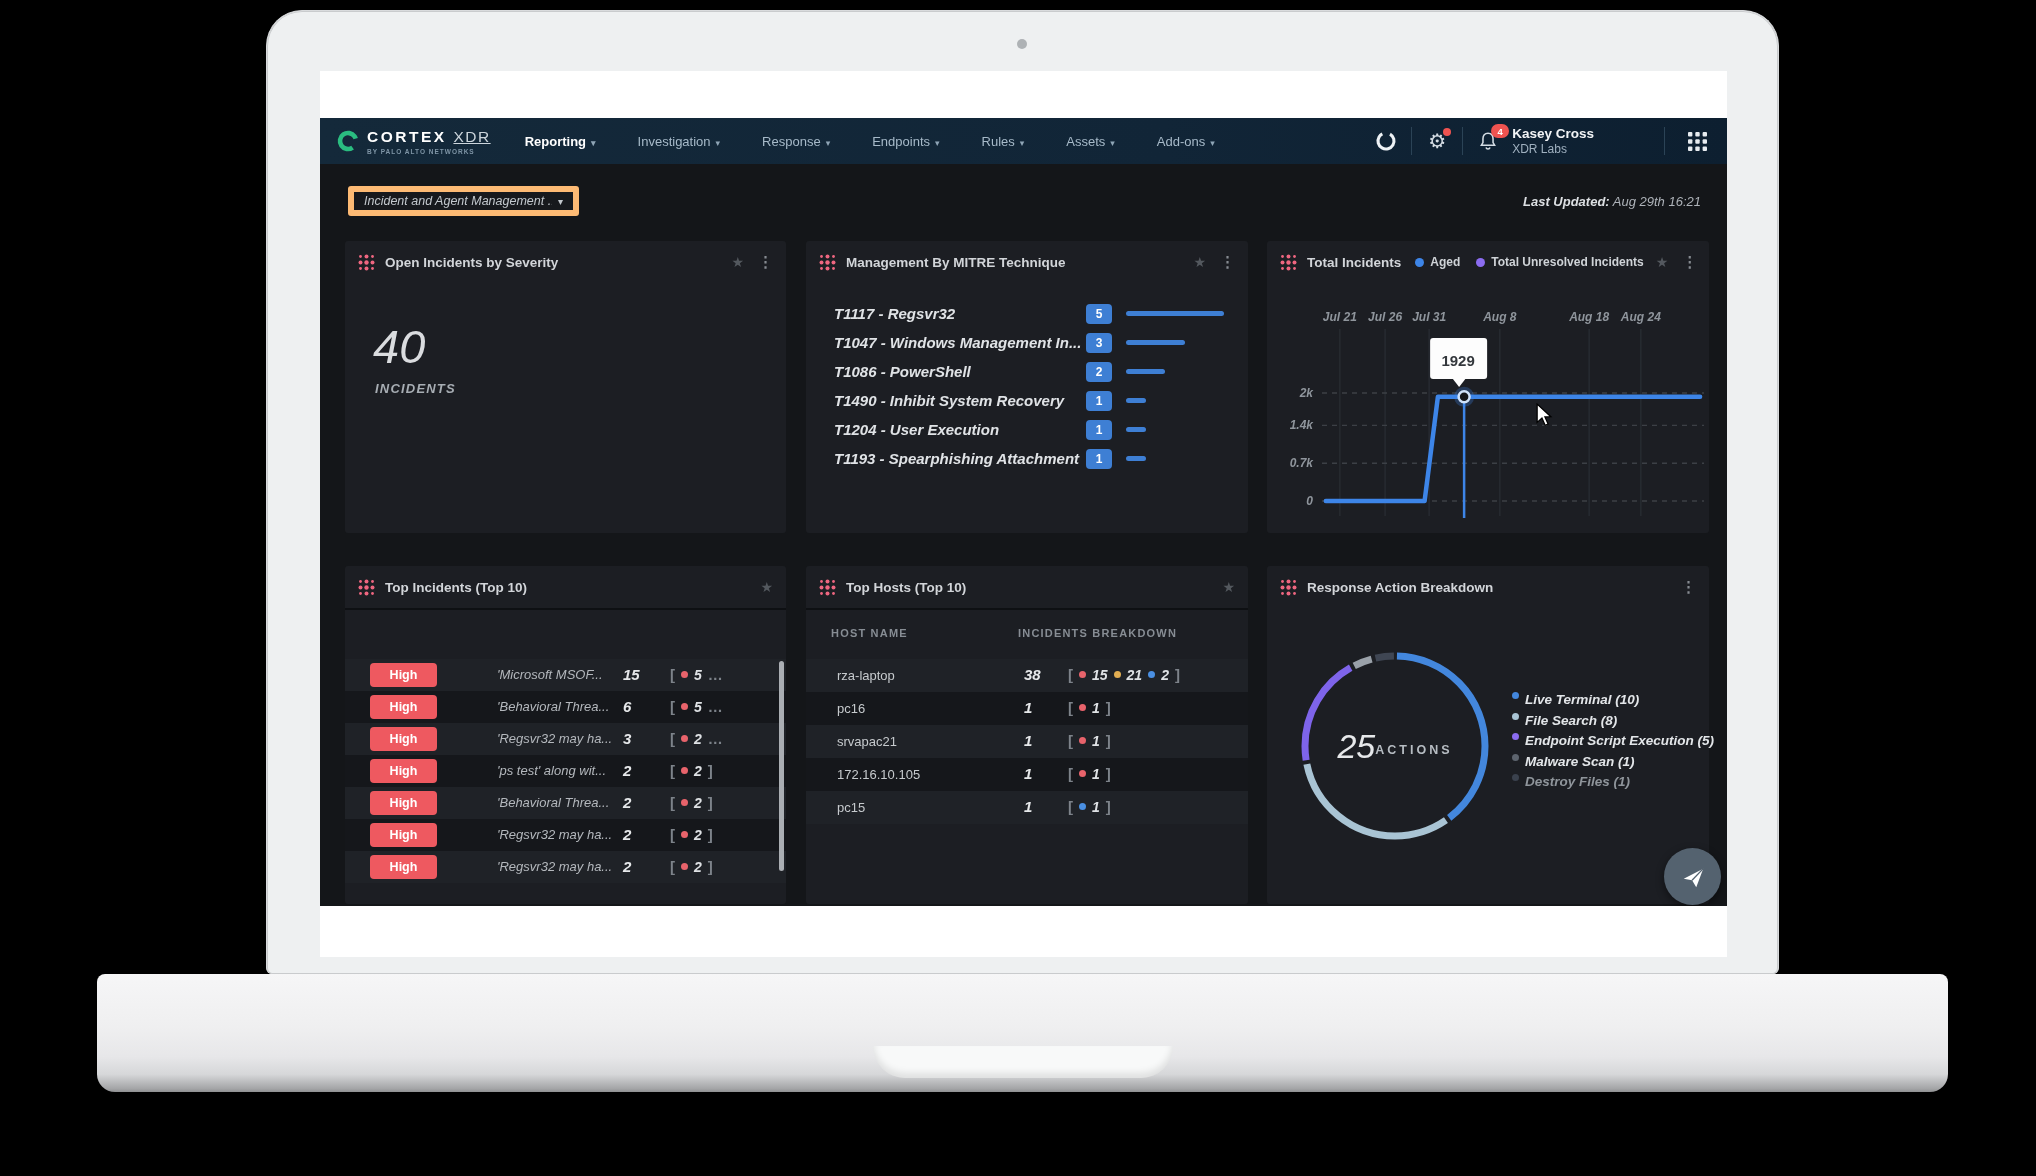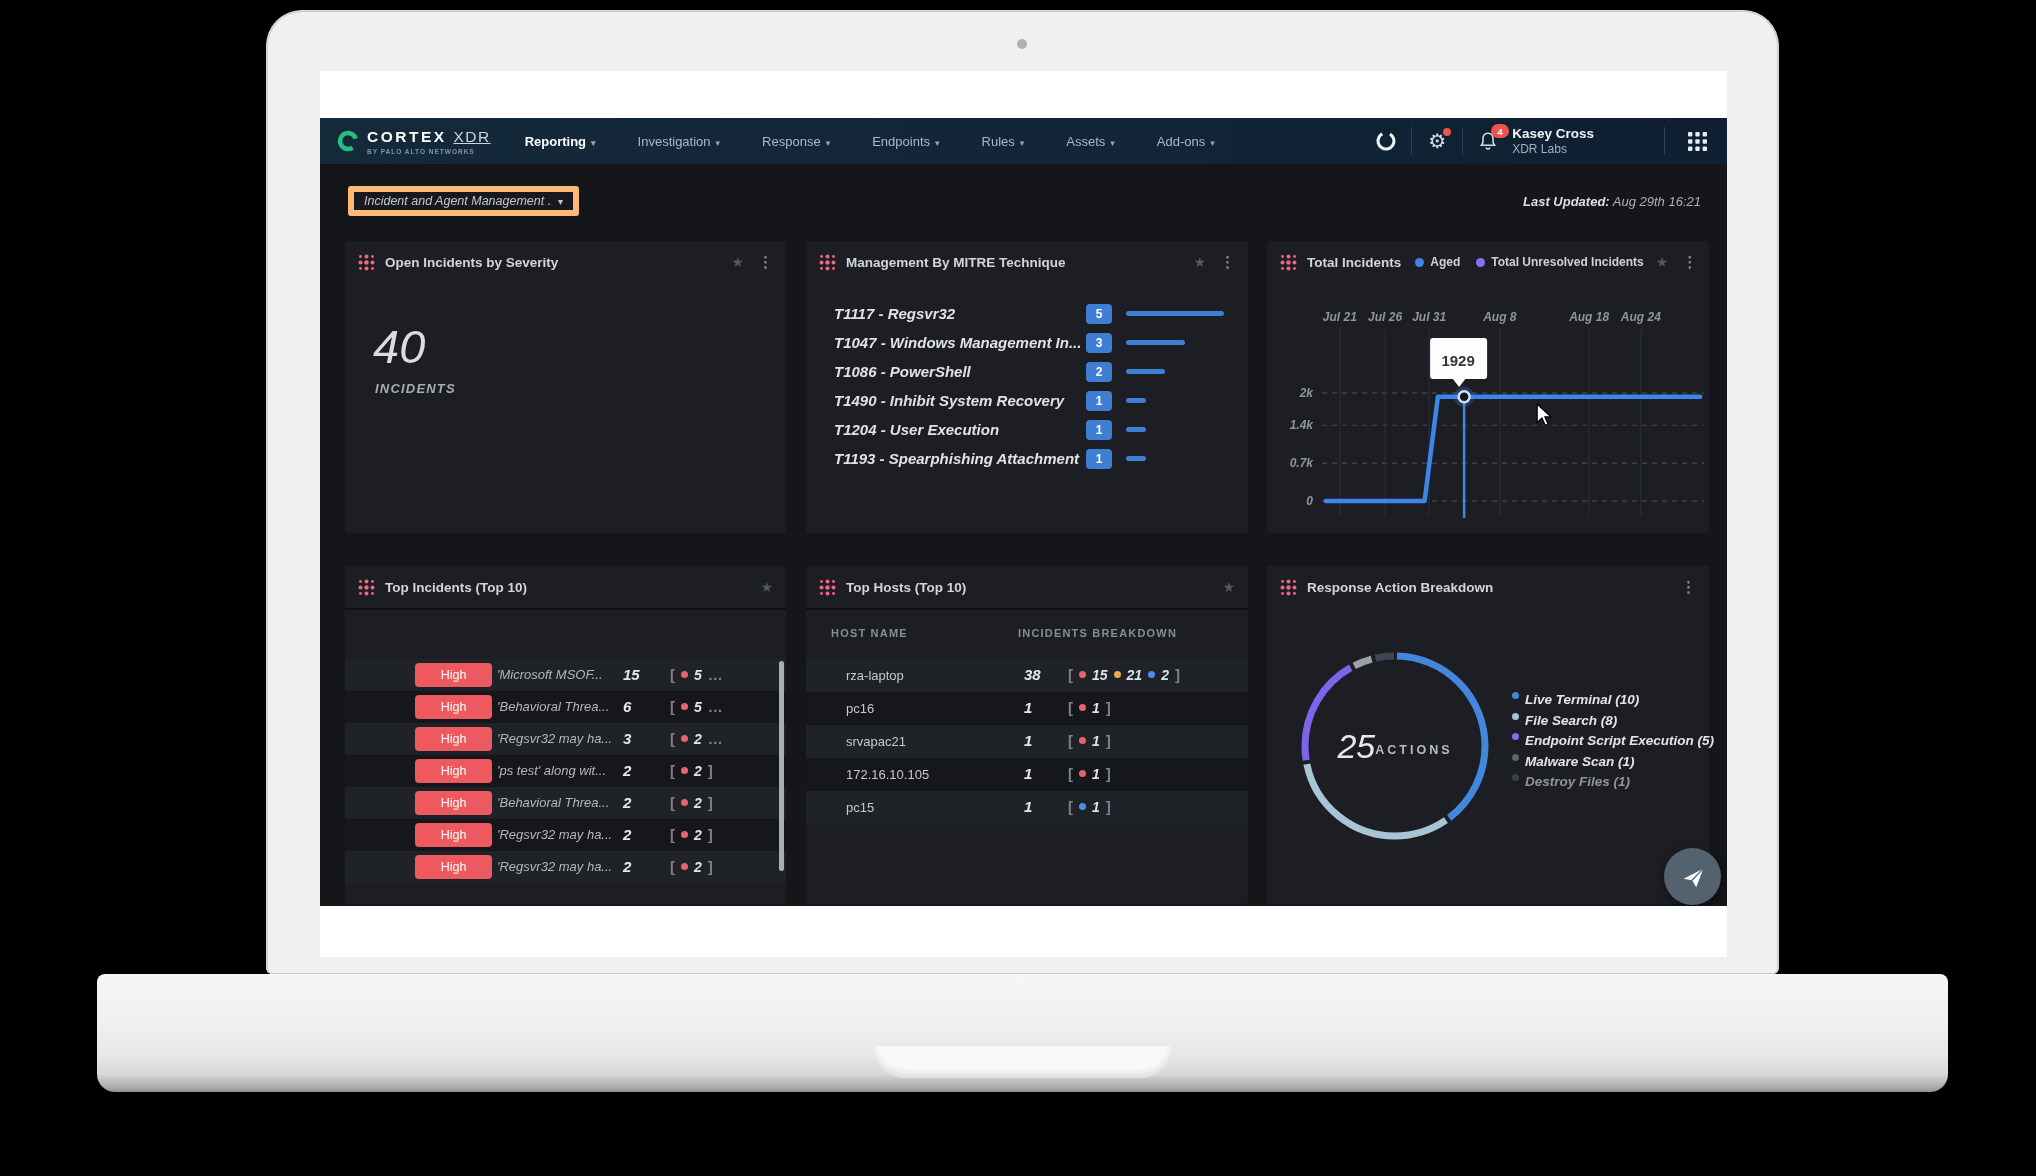--- a/index.html
+++ b/index.html
@@ -107,31 +107,31 @@
   
   .divline { position:absolute; left:0; top:42px; width:100%; height:2px; background:#0e1013; }
   .tbl-head { position:absolute; left:0; top:44px; width:100%; height:48px; }
   .tbl-head .th { position:absolute; top:17px; font-size:11px; font-weight:bold; color:#878d94; letter-spacing:1.2px; }
   .w4 .th:nth-child(1){ left:25px; } .w4 .th:nth-child(2){ left:152px; } .w4 .th:nth-child(3){ left:285px; }
   .w5 .th:nth-child(1){ left:25px; } .w5 .th:nth-child(2){ left:212px; }
   .tbl-rows { position:absolute; left:0; top:93px; width:100%; }
   .trow { position:relative; height:32px; }
   .trow.odd { background:#1f2227; }
   .trow.even { background:#15171b; }
-  .sev-badge { position:absolute; left:25px; top:4px; width:77px; height:24px; border-radius:4px;
-    color:#fff; font-size:12.5px; font-weight:normal; display:flex; align-items:center; justify-content:center;margin-left:45px; }
+  .sev-badge { position:absolute; left:25px; top:4px; width:67px; height:24px; border-radius:4px;
+    color:#fff; font-size:12.5px; font-weight:bold; display:flex; align-items:center; justify-content:center; }
   .tdesc { position:absolute; left:152px; top:8px; font-size:13px; font-style:italic; color:#b4b8bd; white-space:nowrap; }
   .tcnt { position:absolute; top:7px; font-size:15px; font-weight:bold; font-style:italic; color:#e6e8ea; }
   .w4 .tcnt { left:278px; } .w5 .tcnt { left:218px; }
   .tbd { position:absolute; top:7px; display:flex; align-items:center; gap:6px; }
   .w4 .tbd { left:325px; } .w5 .tbd { left:262px; }
   .bk { color:#7d838a; font-size:15px; font-weight:bold; }
   .bd-dot { width:7px; height:7px; border-radius:50%; display:inline-block; }
   .bd-val { font-size:14px; font-weight:bold; font-style:italic; color:#dfe2e5; }
-  .thost { position:absolute; left:40px; top:9px; font-size:13px; color:#c6cacd; }
+  .thost { position:absolute; left:31px; top:9px; font-size:13px; color:#c6cacd; }
   .w5 .trow { height:33px; }
   .scrollbar { position:absolute; right:2px; top:95px; width:5px; height:210px; background:#aaaeb3; border-radius:3px; }
 
   
   .donut-wrap { position:absolute; left:30px; top:82px; width:196px; height:196px; }
   .donut-center { position:absolute; left:0; top:0; width:196px; height:196px; display:flex;
     flex-direction:row; align-items:center; justify-content:center; }
   .donut-val { font-size:34px; font-weight:300; font-style:italic; color:#e6e8ea; }
   .donut-lbl { font-size:12.5px; font-weight:bold; letter-spacing:3px; color:#b6bcc2; margin-top:8px; }
   .resp-legend { position:absolute; left:245px; top:126px; }

